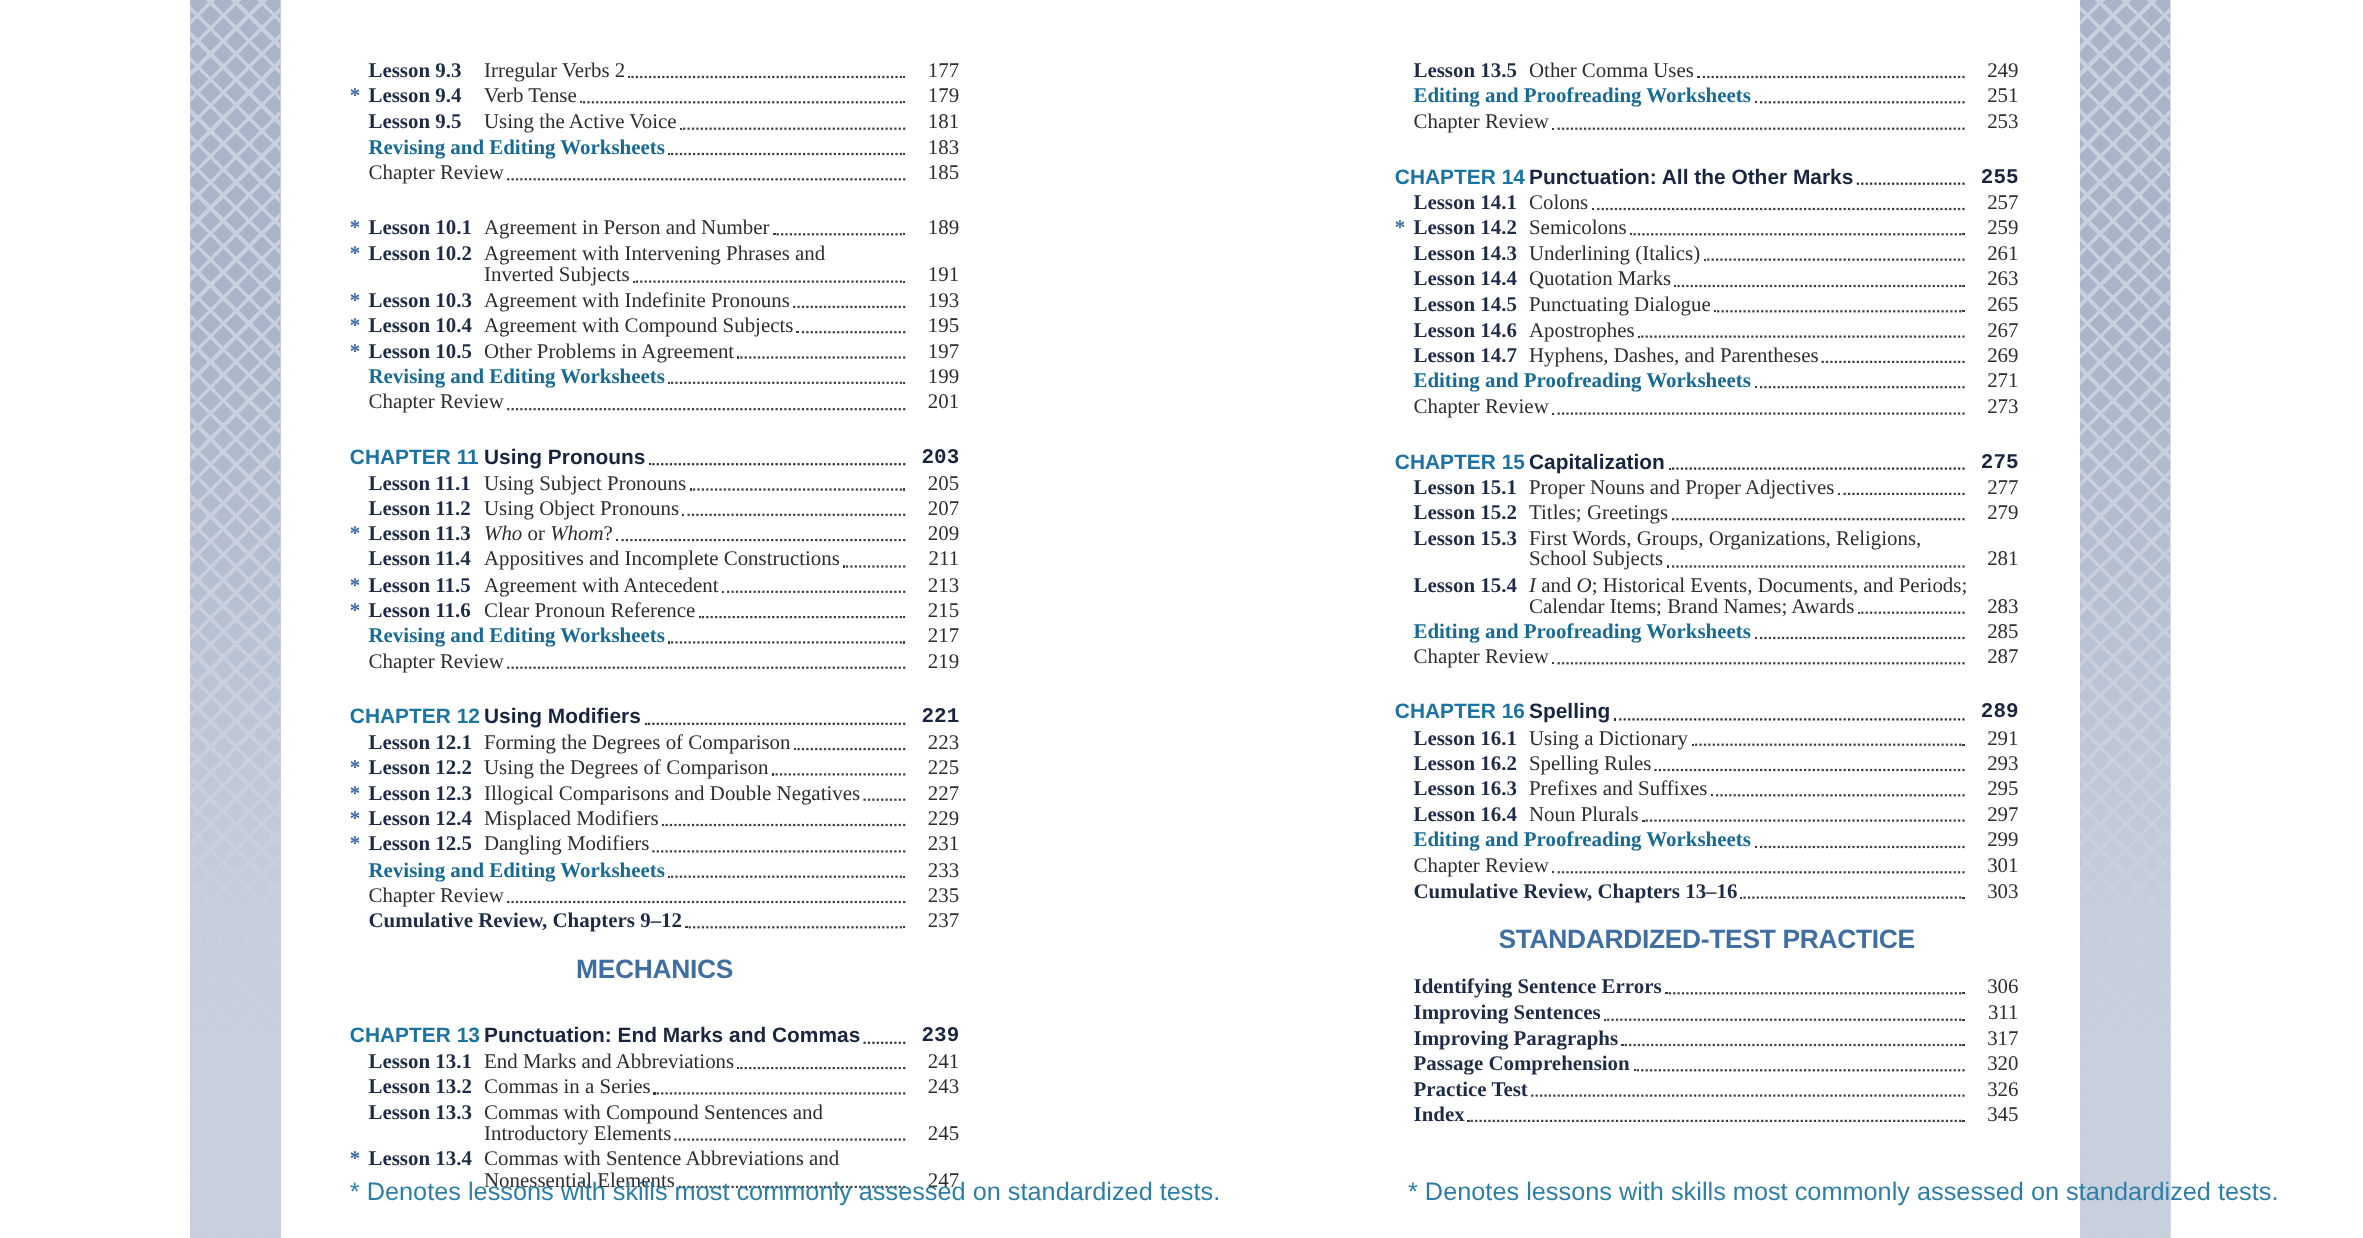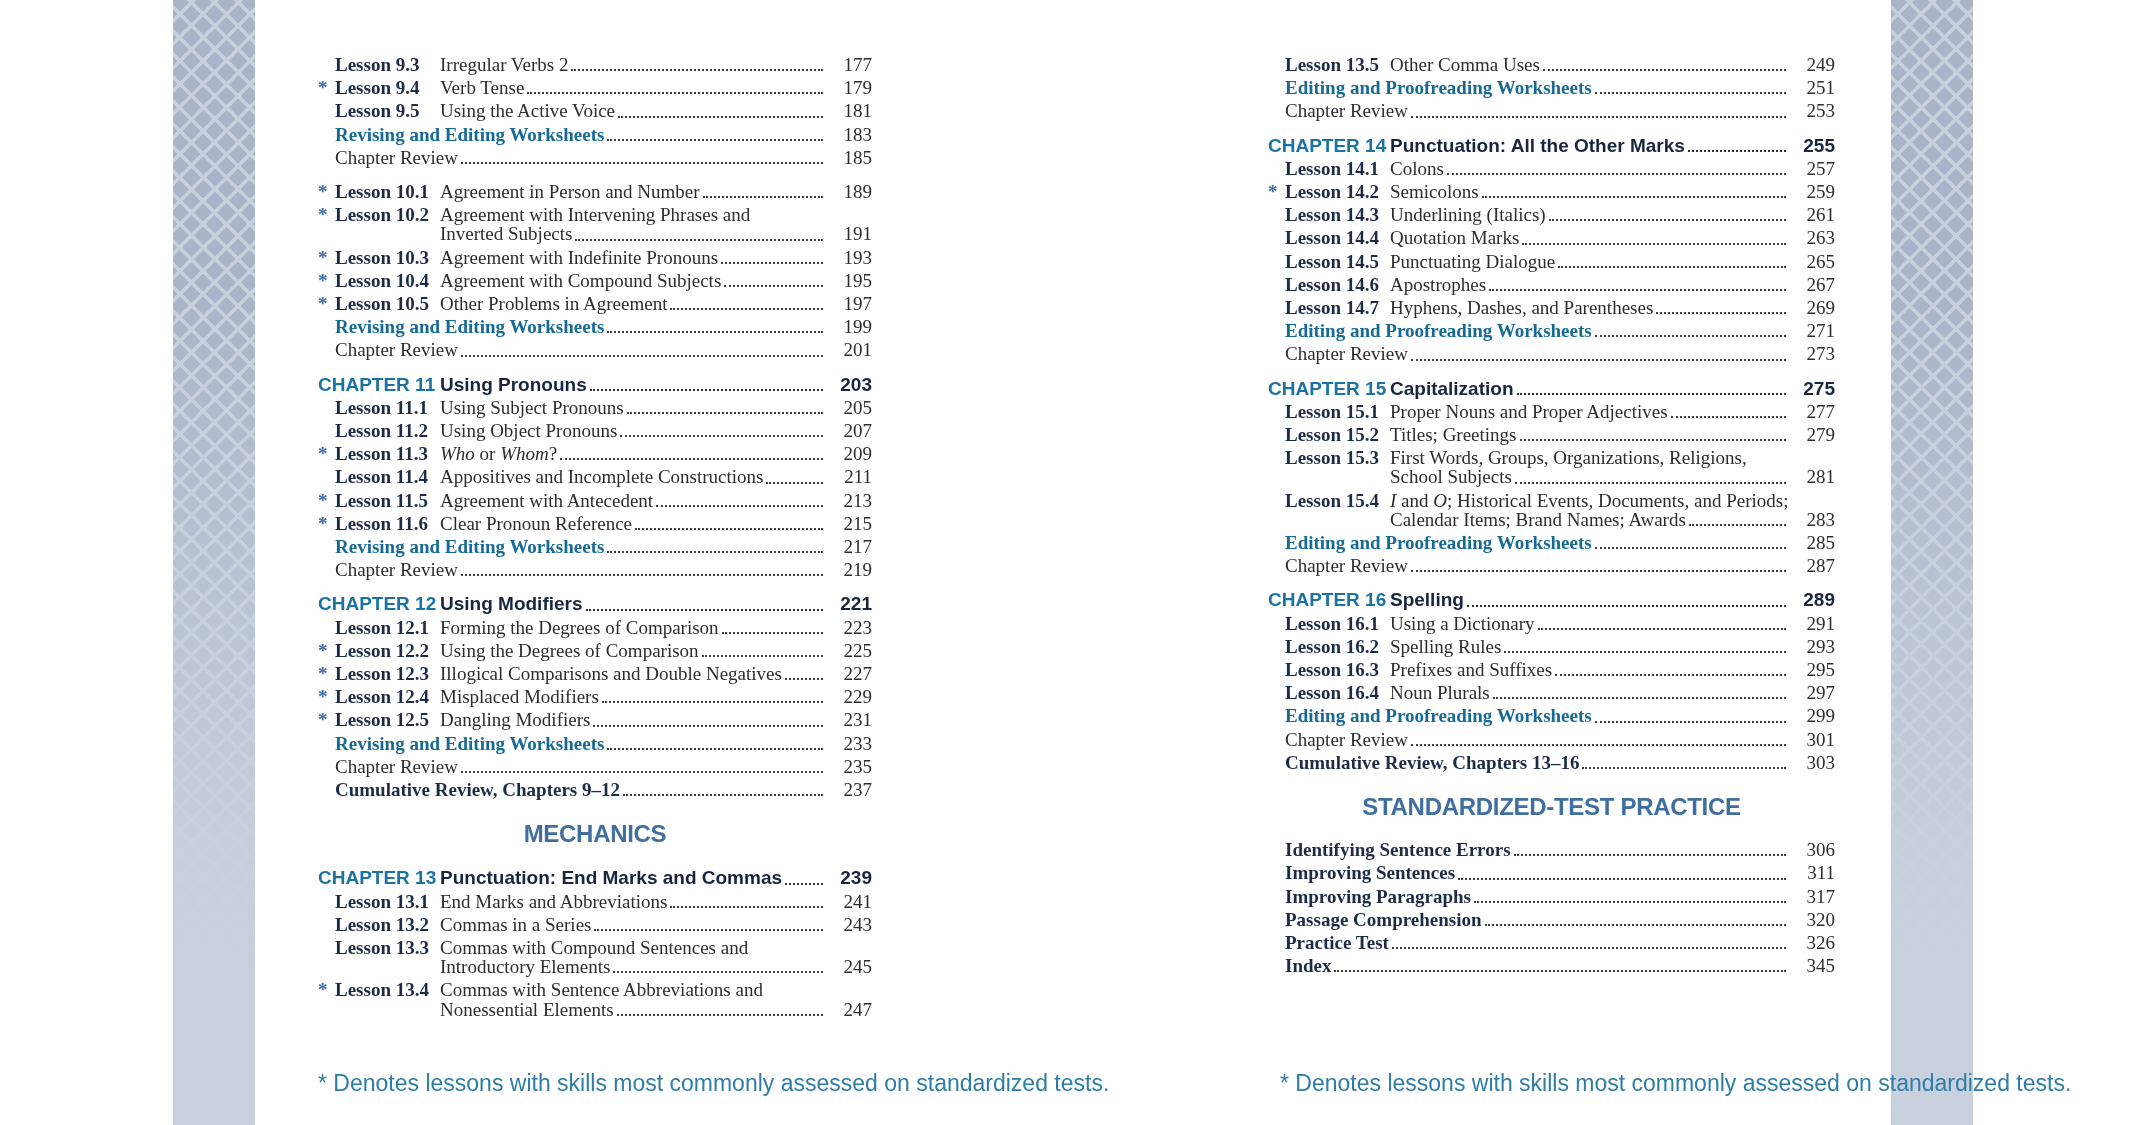--- a/index.html
+++ b/index.html
@@ -50,26 +50,26 @@
   .row.cont{margin-top:-4px;}
   .star{flex:none;width:17px;font-weight:bold;color:var(--star-blue);}
   .label{flex:none;width:105px;font-weight:bold;color:var(--lesson-label-navy);}
   .title{flex:none;white-space:nowrap;}
   .wstitle{font-weight:bold;color:var(--worksheets-blue);}
   .boldtitle{font-weight:bold;color:var(--lesson-label-navy);}
   .dots{flex:1 1 auto;min-width:10px;position:relative;}
   .dots::after{content:"";position:absolute;left:3px;right:3px;bottom:5px;border-bottom:2.6px dotted #3c3c3c;}
   .page{flex:none;width:46px;text-align:right;}
 
-  .chapter-block{margin-top:11px;}
+  .chapter-block{margin-top:27px;}
   .entry-block{margin-top:5px;}
   .row.chapter{font-family:"Liberation Sans","DejaVu Sans",sans-serif;font-size:19px;font-weight:bold;}
   .chlabel{flex:none;width:122px;color:var(--chapter-blue);white-space:nowrap;}
   .chtitle{flex:none;white-space:nowrap;color:var(--chapter-title-navy);}
-  .row.chapter .page{color:var(--chapter-title-navy);}
+  .row.chapter .page{color:var(--chapter-title-navy);font-family:Liberation Mono, monospace;}
   .row.chapter .dots::after{border-bottom:2.8px dotted #2e2e2e;}
 
   .heading{
     margin:12px 0 10px;height:42px;line-height:42px;text-align:center;
     font-family:"Liberation Sans","DejaVu Sans",sans-serif;
     font-weight:bold;font-size:24px;letter-spacing:-0.3px;
     color:var(--heading-blue);
   }
 
   .footnote{

